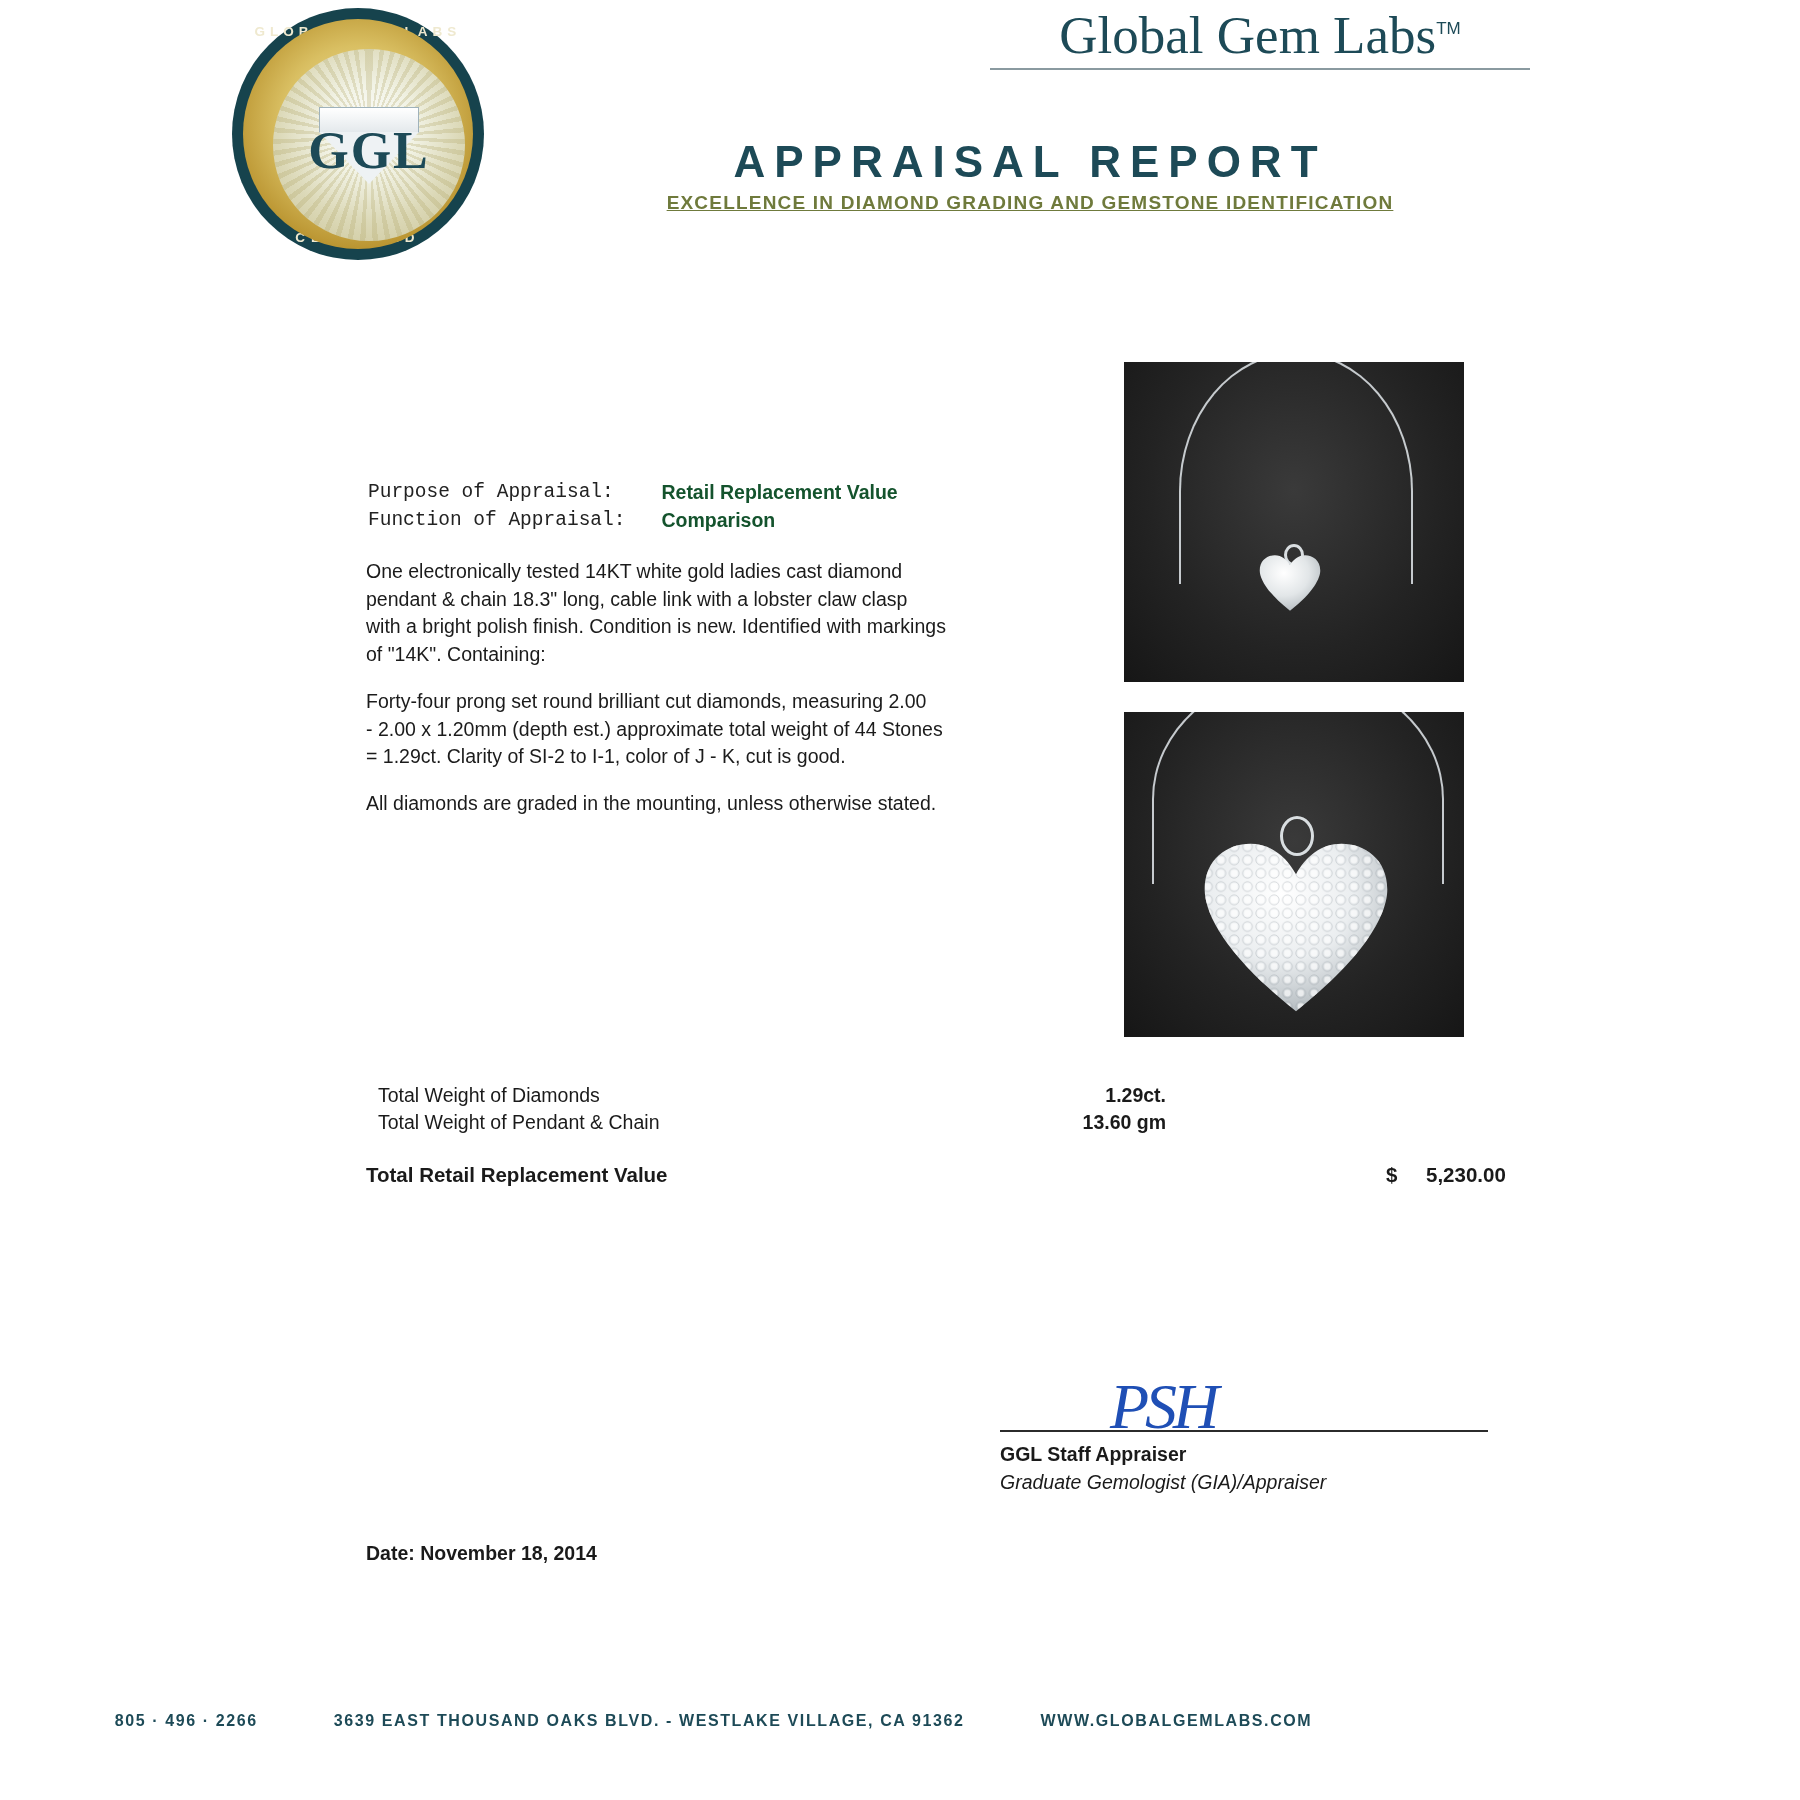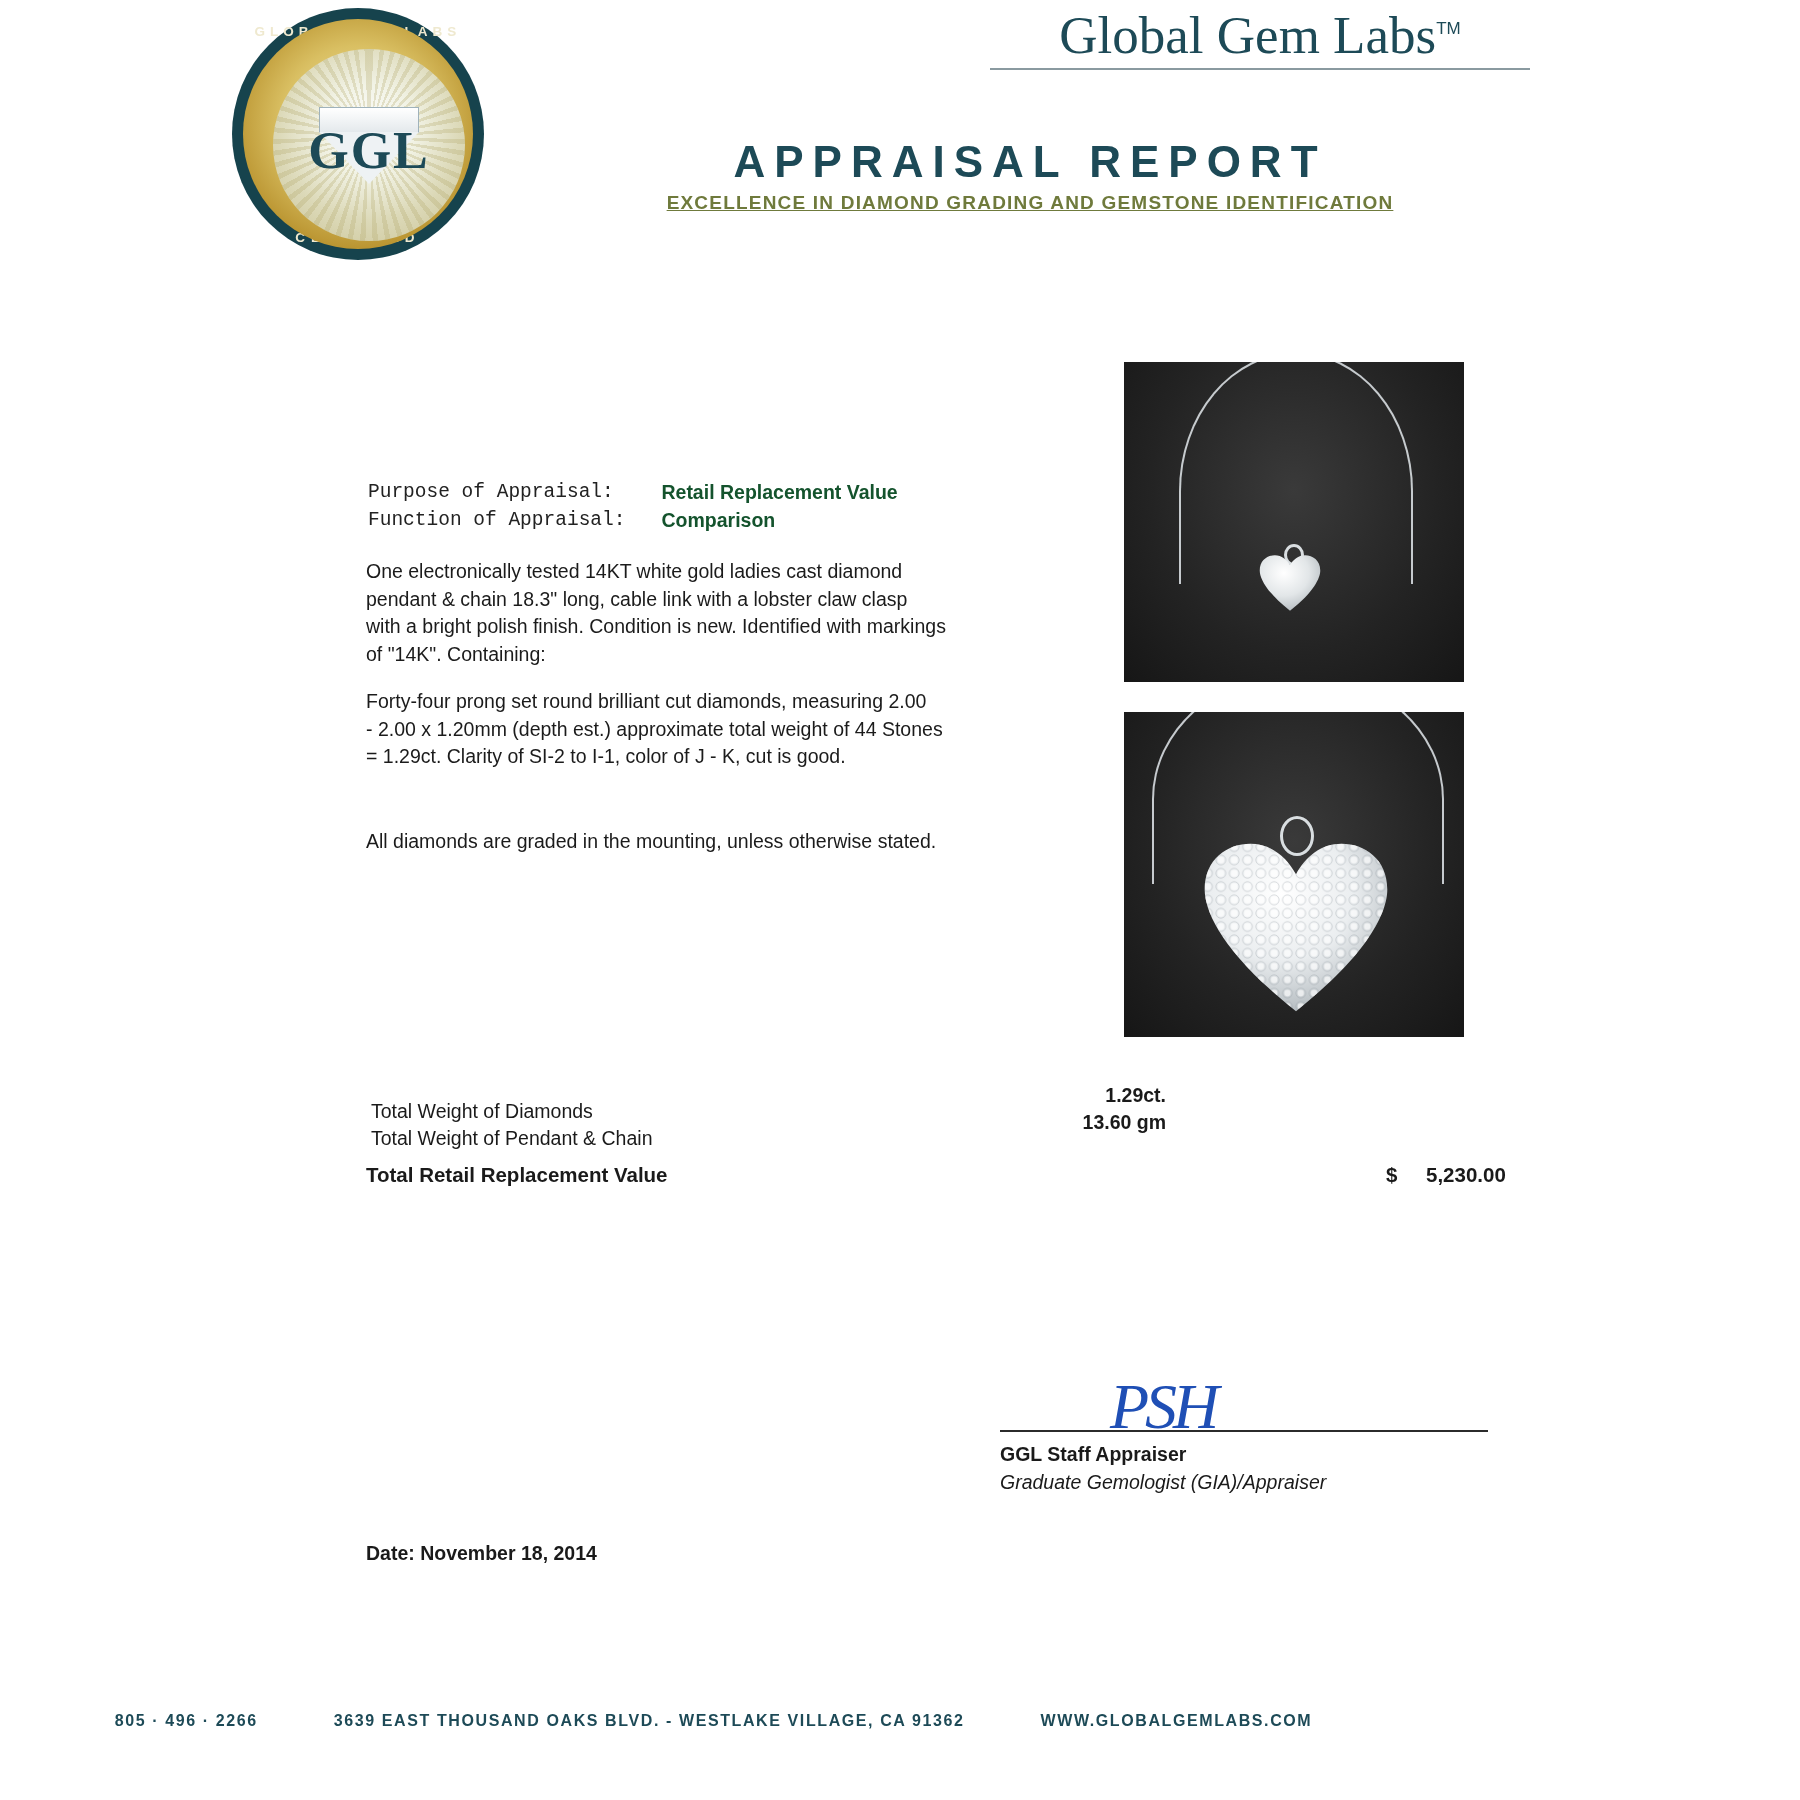--- a/index.html
+++ b/index.html
@@ -194,21 +194,21 @@
     position: absolute;
     left: 366px;
     width: 730px;
     font-size: 19.5px;
     line-height: 27.5px;
     color: #1b1b1b;
     white-space: pre-line;
   }
   .para1 { top: 558px; }
   .para2 { top: 688px; }
-  .para3 { top: 790px; margin-top: 38px; }
+  .para3 { top: 790px; }
 
   
   .photo {
     position: absolute;
     background: #2a2a2a;
     overflow: hidden;
   }
   .photo1 { left: 1124px; top: 362px; width: 340px; height: 320px; }
   .photo2 { left: 1124px; top: 712px; width: 340px; height: 325px; }
   .photo-bg {
@@ -252,21 +252,21 @@
   
   .totals {
     position: absolute;
     left: 366px;
     top: 1082px;
     width: 1100px;
     font-size: 19.5px;
     line-height: 27px;
   }
   .totals-row { position: relative; height: 27px; }
-  .totals-row .lbl { position: absolute; left: 5px; top: 0; margin-top: 16px; }
+  .totals-row .lbl { position: absolute; left: 12px; top: 0; }
   .totals-row .val { position: absolute; left: 670px; top: 0; font-weight: bold; text-align: right; width: 130px;}
   .grand {
     position: absolute;
     left: 366px;
     top: 1163px;
     width: 1100px;
     font-size: 20.5px;
     font-weight: bold;
   }
   .grand .lbl { position: absolute; left: 0; top: 0; }

